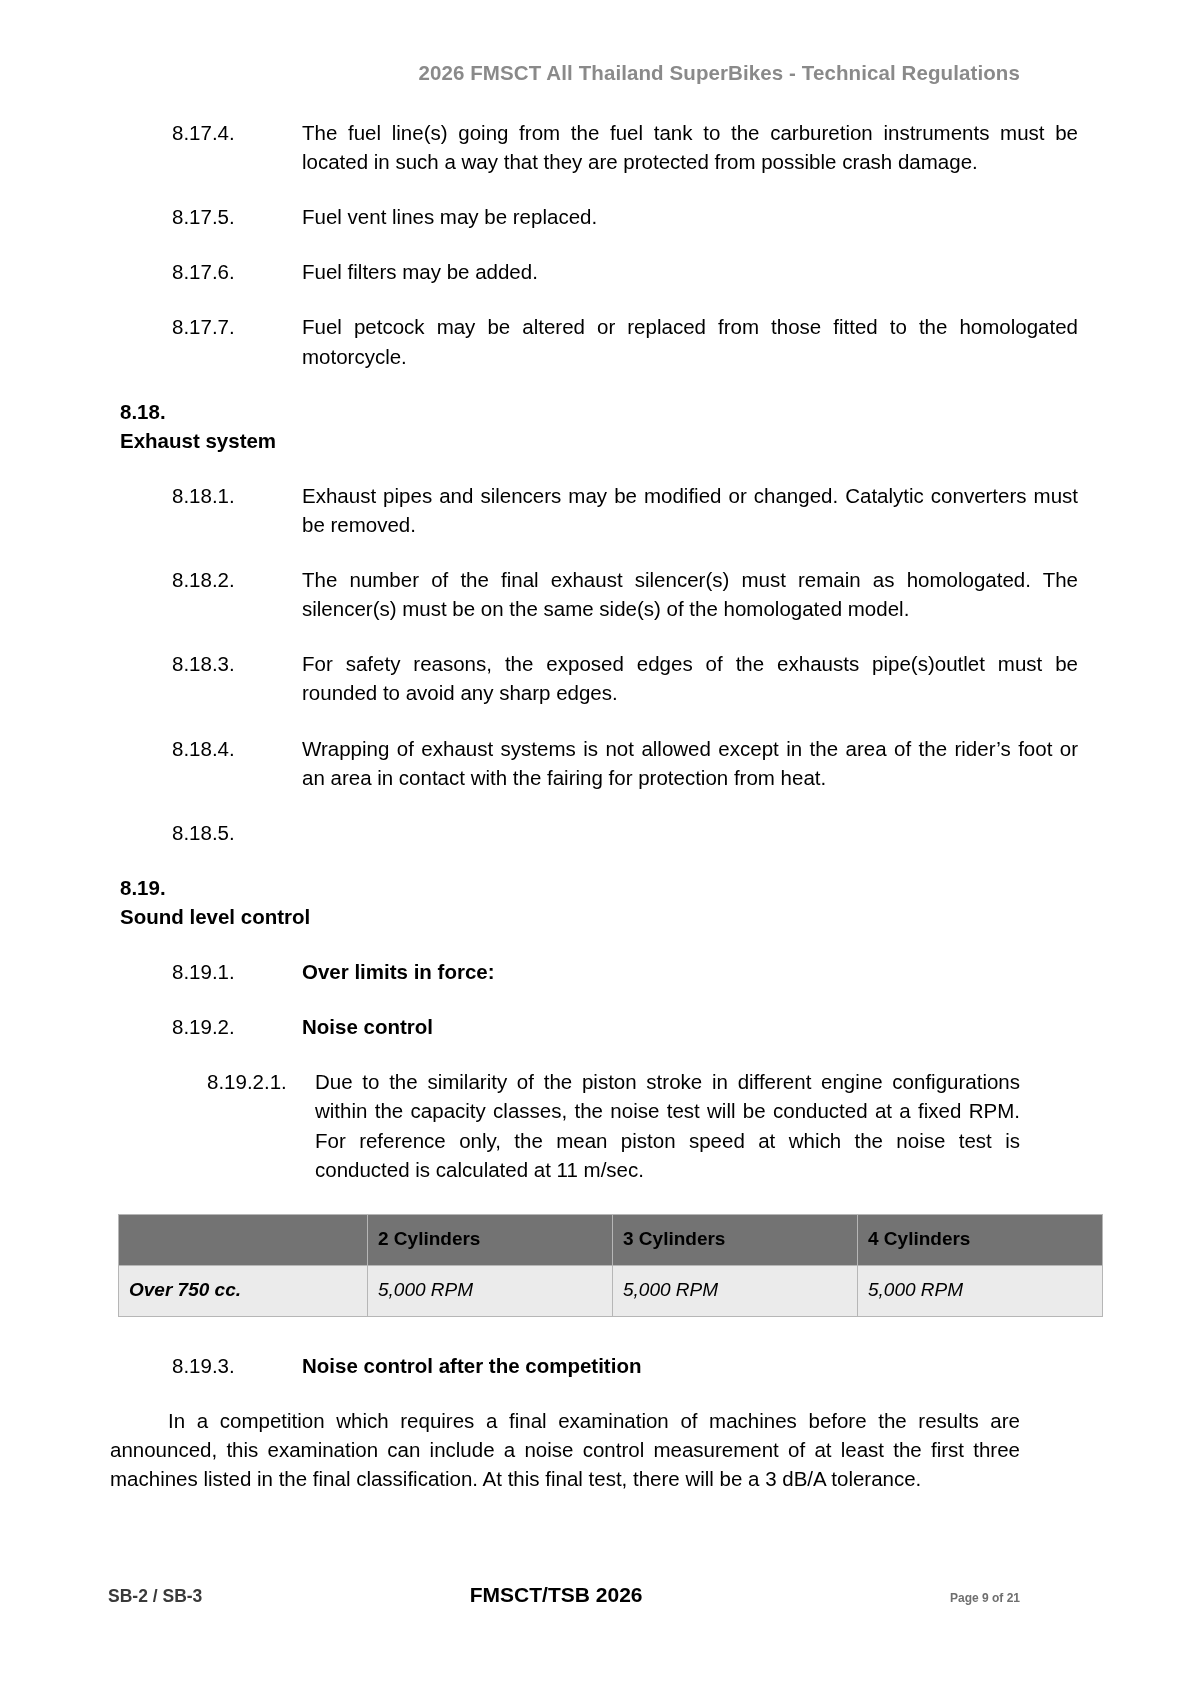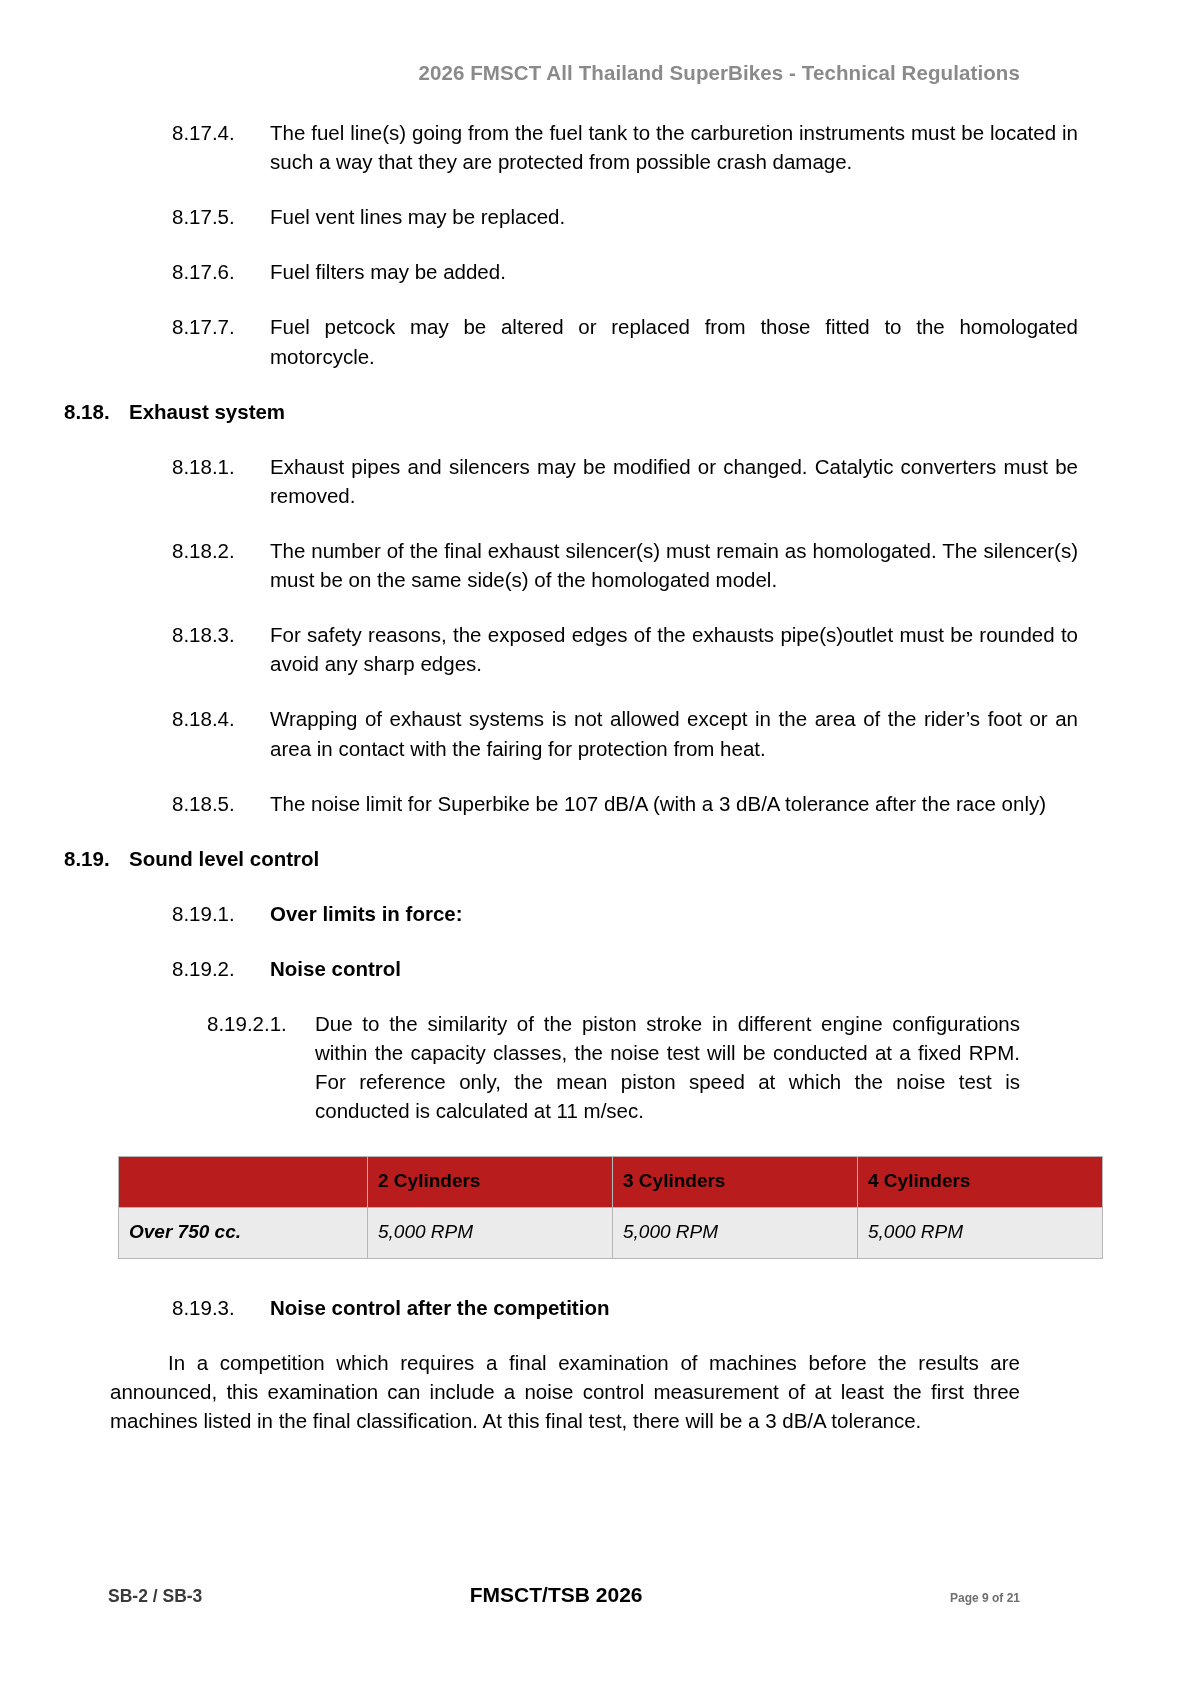--- a/index.html
+++ b/index.html
@@ -64,39 +64,41 @@
     line-height: 1.42;
     text-align: justify;
     text-justify: inter-word;
     hyphens: none;
   }
 
   
   .lvl3 {
     margin-left: 172px;
     margin-right: 112px;
+    gap: 32px;
   }
   .lvl3 .num { width: 98px; }
 
   
   .lvl4 {
     margin-left: 207px;
     margin-right: 170px;
   }
   .lvl4 .num { width: 108px; }
 
   
   .section-head {
     display: flex;
     align-items: flex-start;
-    margin-left: 64px;
+    margin-left: 120px;
     margin-bottom: 26px;
     font-weight: bold;
     font-size: 20.5px;
     line-height: 1.42;
+    flex-direction: column;
   }
   .section-head .num { width: 65px; flex: 0 0 auto; }
   .section-head .txt { flex: 1 1 auto; }
 
   
   .sub-head .txt { font-weight: bold; text-align: left; }
 
   
   .plain-para {
     margin-left: 110px;
@@ -122,21 +124,21 @@
     font-size: 19px;
     table-layout: fixed;
   }
   table.rpm-table td {
     border: 1px solid #b6b6b6;
     padding: 12px 10px 12px 10px;
     vertical-align: middle;
     line-height: 1.3;
   }
   table.rpm-table thead td {
-    background: #b91c1c;
+    background: #737373;
     font-weight: bold;
     height: 26px;
   }
   table.rpm-table tbody td {
     background: #ebebeb;
     height: 26px;
     font-style: italic;
   }
   table.rpm-table tbody td.rowhead {
     font-weight: bold;
@@ -226,21 +228,20 @@
       <span class="txt">For safety reasons, the exposed edges of the exhausts pipe(s)outlet must be rounded to avoid any sharp edges.</span>
     </div>
 
     <div class="clause lvl3">
       <span class="num">8.18.4.</span>
       <span class="txt">Wrapping of exhaust systems is not allowed except in the area of the rider’s foot or an area in contact with the fairing for protection from heat.</span>
     </div>
 
     <div class="clause lvl3">
       <span class="num">8.18.5.</span>
-      <span class="txt">The noise limit for Superbike be 107 dB/A (with a 3 dB/A tolerance after the race only)</span>
     </div>
 
     <div class="section-head">
       <span class="num">8.19.</span>
       <span class="txt">Sound level control</span>
     </div>
 
     <div class="clause lvl3 sub-head">
       <span class="num">8.19.1.</span>
       <span class="txt">Over limits in force:</span>

